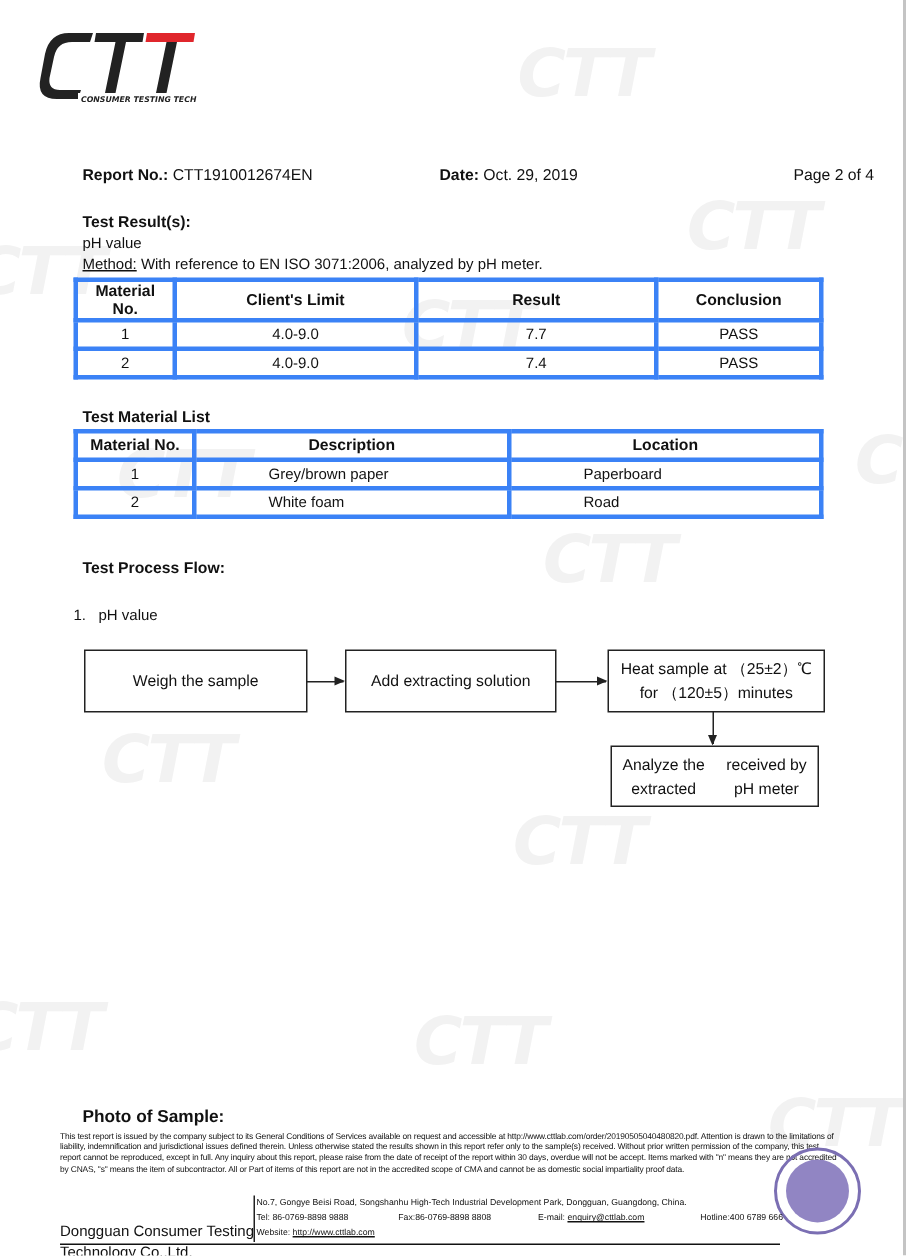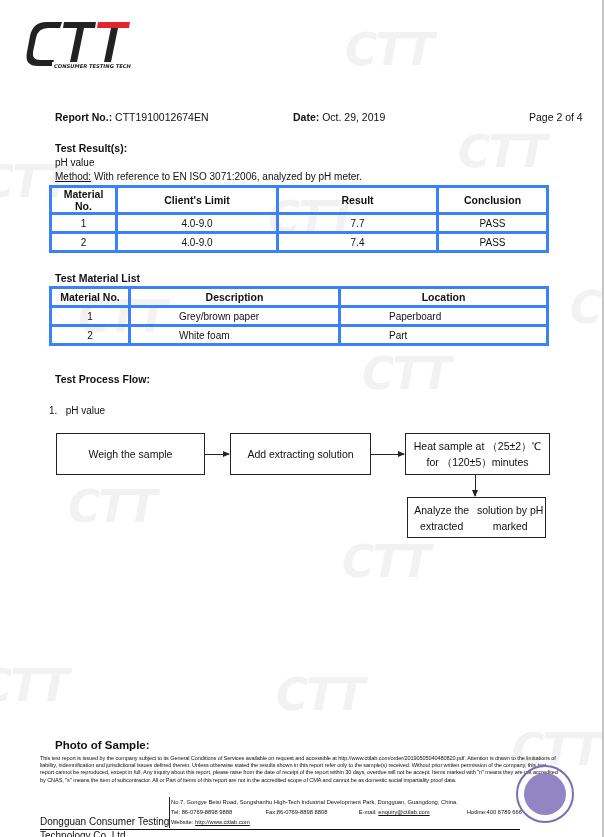--- a/index.html
+++ b/index.html
@@ -149,21 +149,21 @@
       <th>Location</th>
     </tr>
     <tr>
       <td class="c">1</td>
       <td class="l">Grey/brown paper</td>
       <td class="l">Paperboard</td>
     </tr>
     <tr>
       <td class="c">2</td>
       <td class="l">White foam</td>
-      <td class="l">Part</td>
+      <td class="l">Road</td>
     </tr>
   </tbody>
     </table>
 
   <div class="sect" style="left:55px;top:373px;">Test Process Flow:</div>
   <div class="line" style="left:49px;top:405px;white-space:pre;">1.   pH value</div>
 
   <div class="fbox" style="left:56px;top:433px;width:147px;height:40px;">
     <span>Weigh the sample</span>
   </div>
@@ -175,21 +175,21 @@
   <div class="harrow" style="left:370px;top:454px;width:34px;"></div>
 
   <div class="fbox" style="left:405px;top:433px;width:143px;height:40px;flex-direction:column;">
     <span>Heat sample at （25±2）℃</span>
     <span>for （120±5）minutes</span>
   </div>
   <div class="varrow" style="left:475px;top:474px;height:22px;"></div>
 
   <div class="fbox" style="left:407px;top:497px;width:137px;height:39px;">
     <span>Analyze the extracted</span>
-    <span>solution by pH marked</span>
+    <span>received by pH meter</span>
   </div>
 
   <div class="photo-title">Photo of Sample:</div>
 
   <div class="disclaimer">This test report is issued by the company subject to its General Conditions of Services available on request and accessible at http://www.cttlab.com/order/20190505040480820.pdf. Attention is drawn to the limitations of liability, indemnification and jurisdictional issues defined therein. Unless otherwise stated the results shown in this report refer only to the sample(s) received. Without prior written permission of the company, this test report cannot be reproduced, except in full. Any inquiry about this report, please raise from the date of receipt of the report within 30 days, overdue will not be accept. Items marked with "n" means they are not accredited by CNAS, "s" means the item of subcontractor. All or Part of items of this report are not in the accredited scope of CMA and cannot be as domestic social impartiality proof data.</div>
 
   <div class="stamp">
       <div class="fill"></div>
     </div>
 

